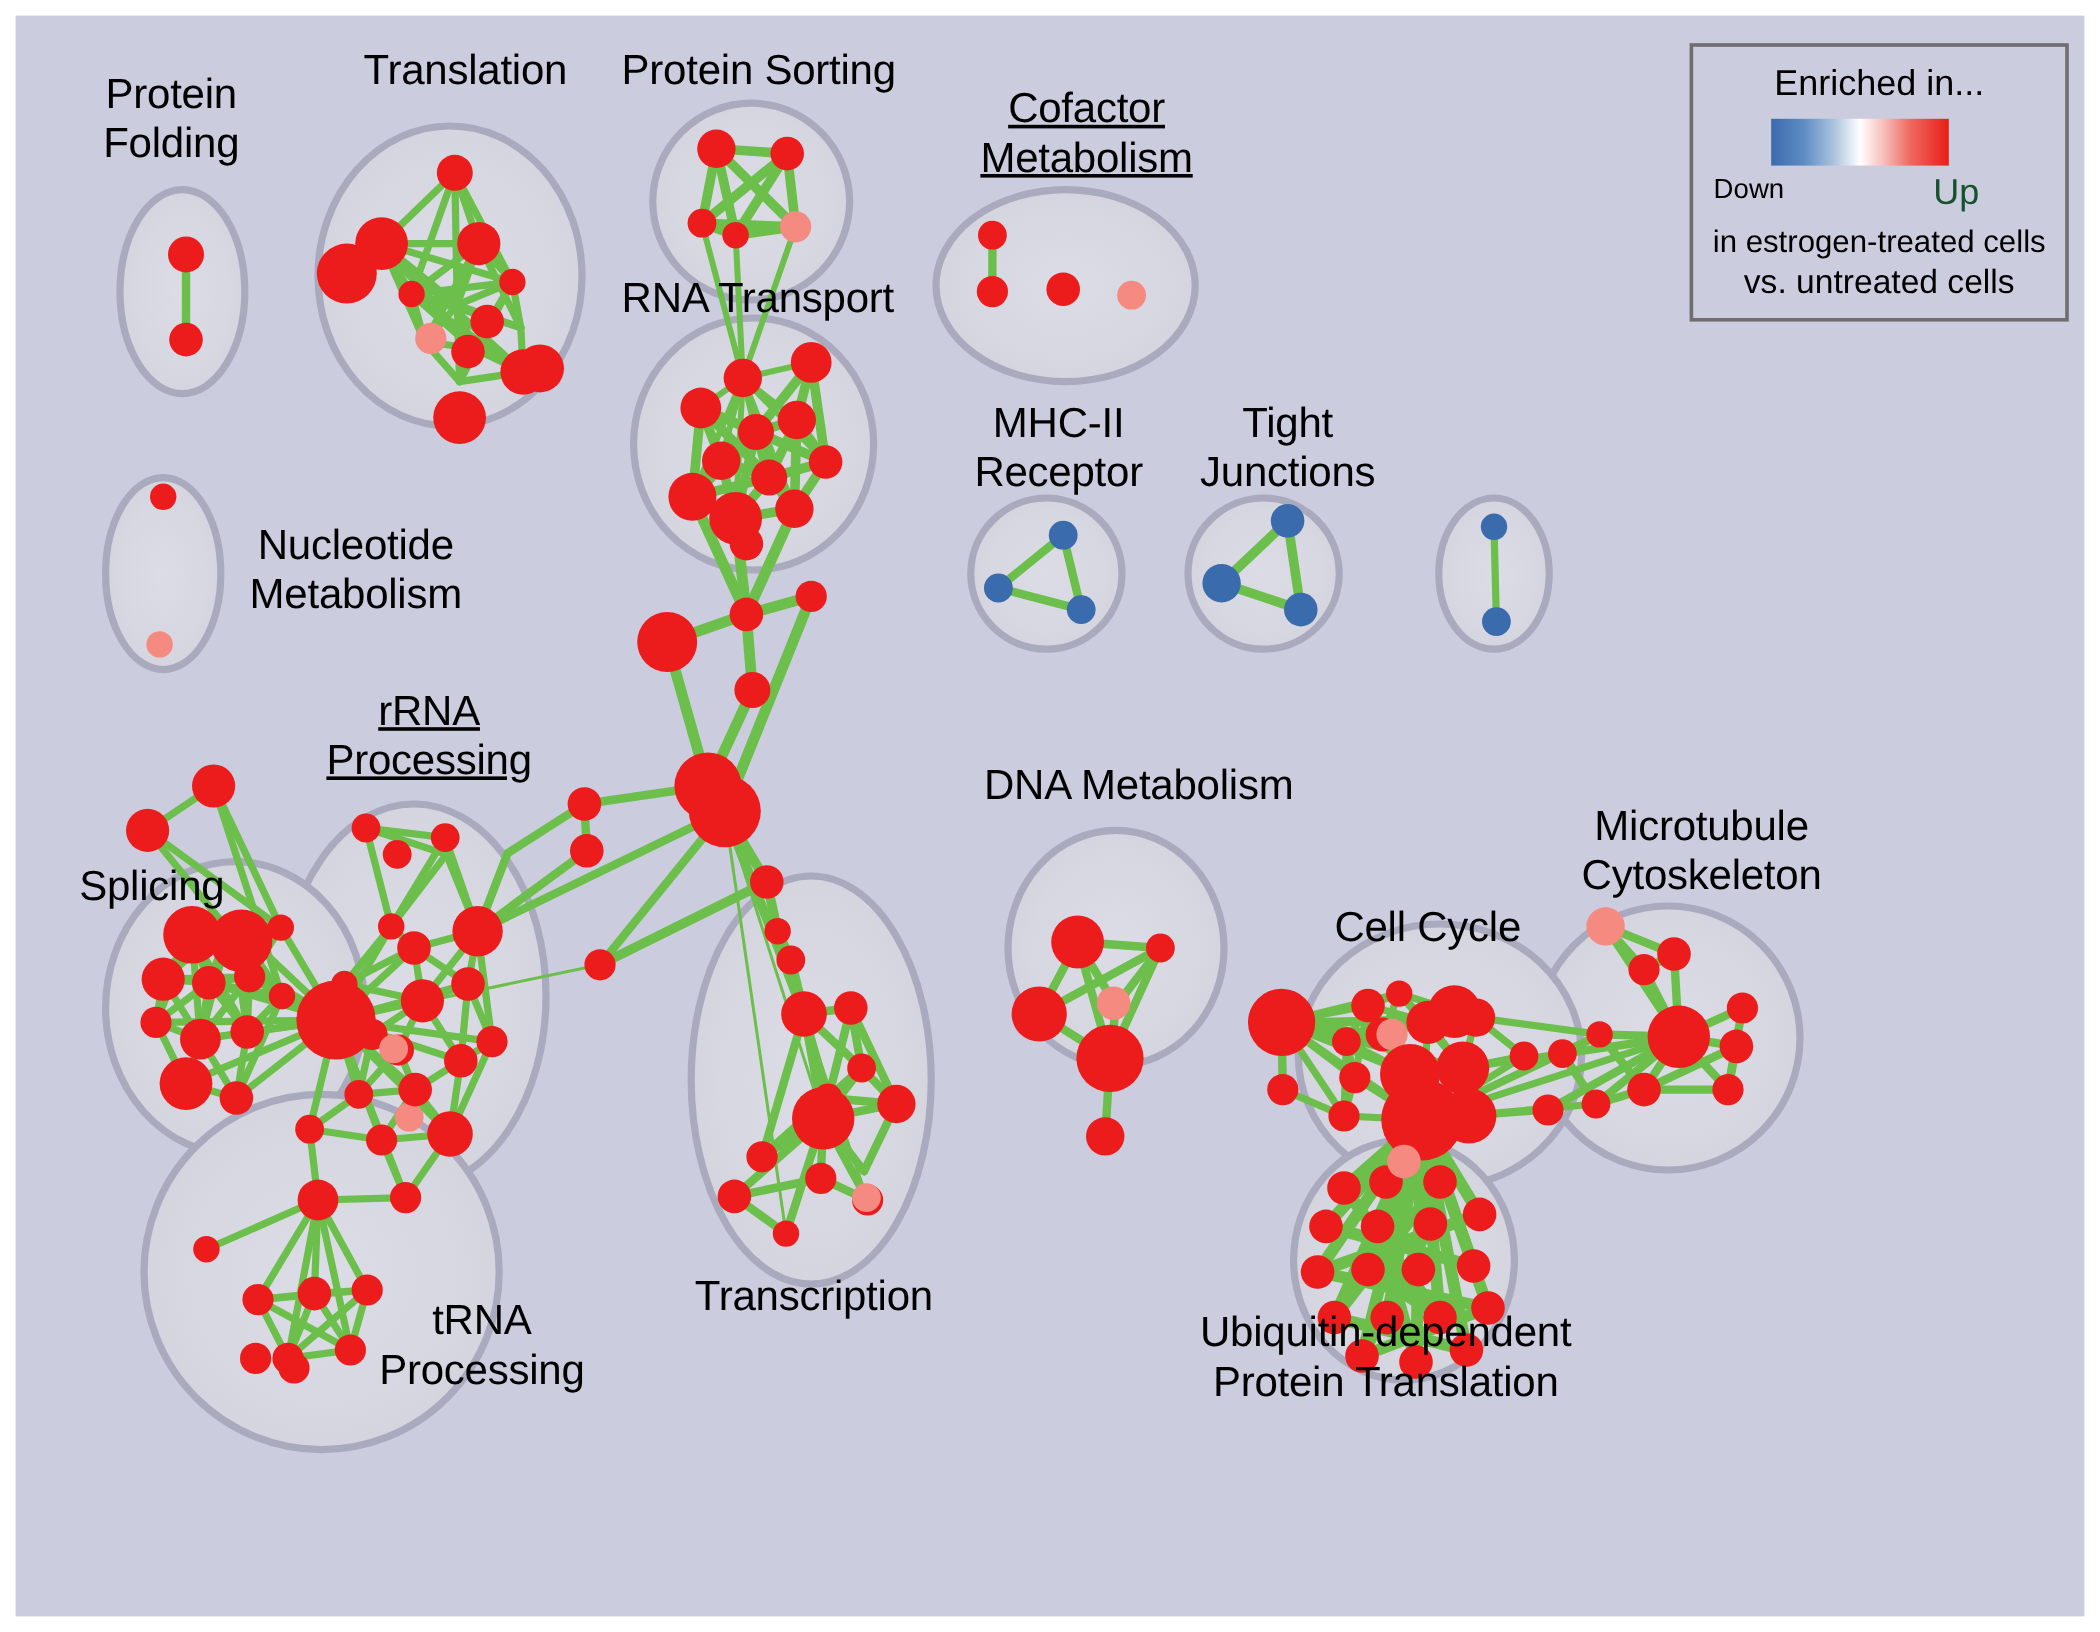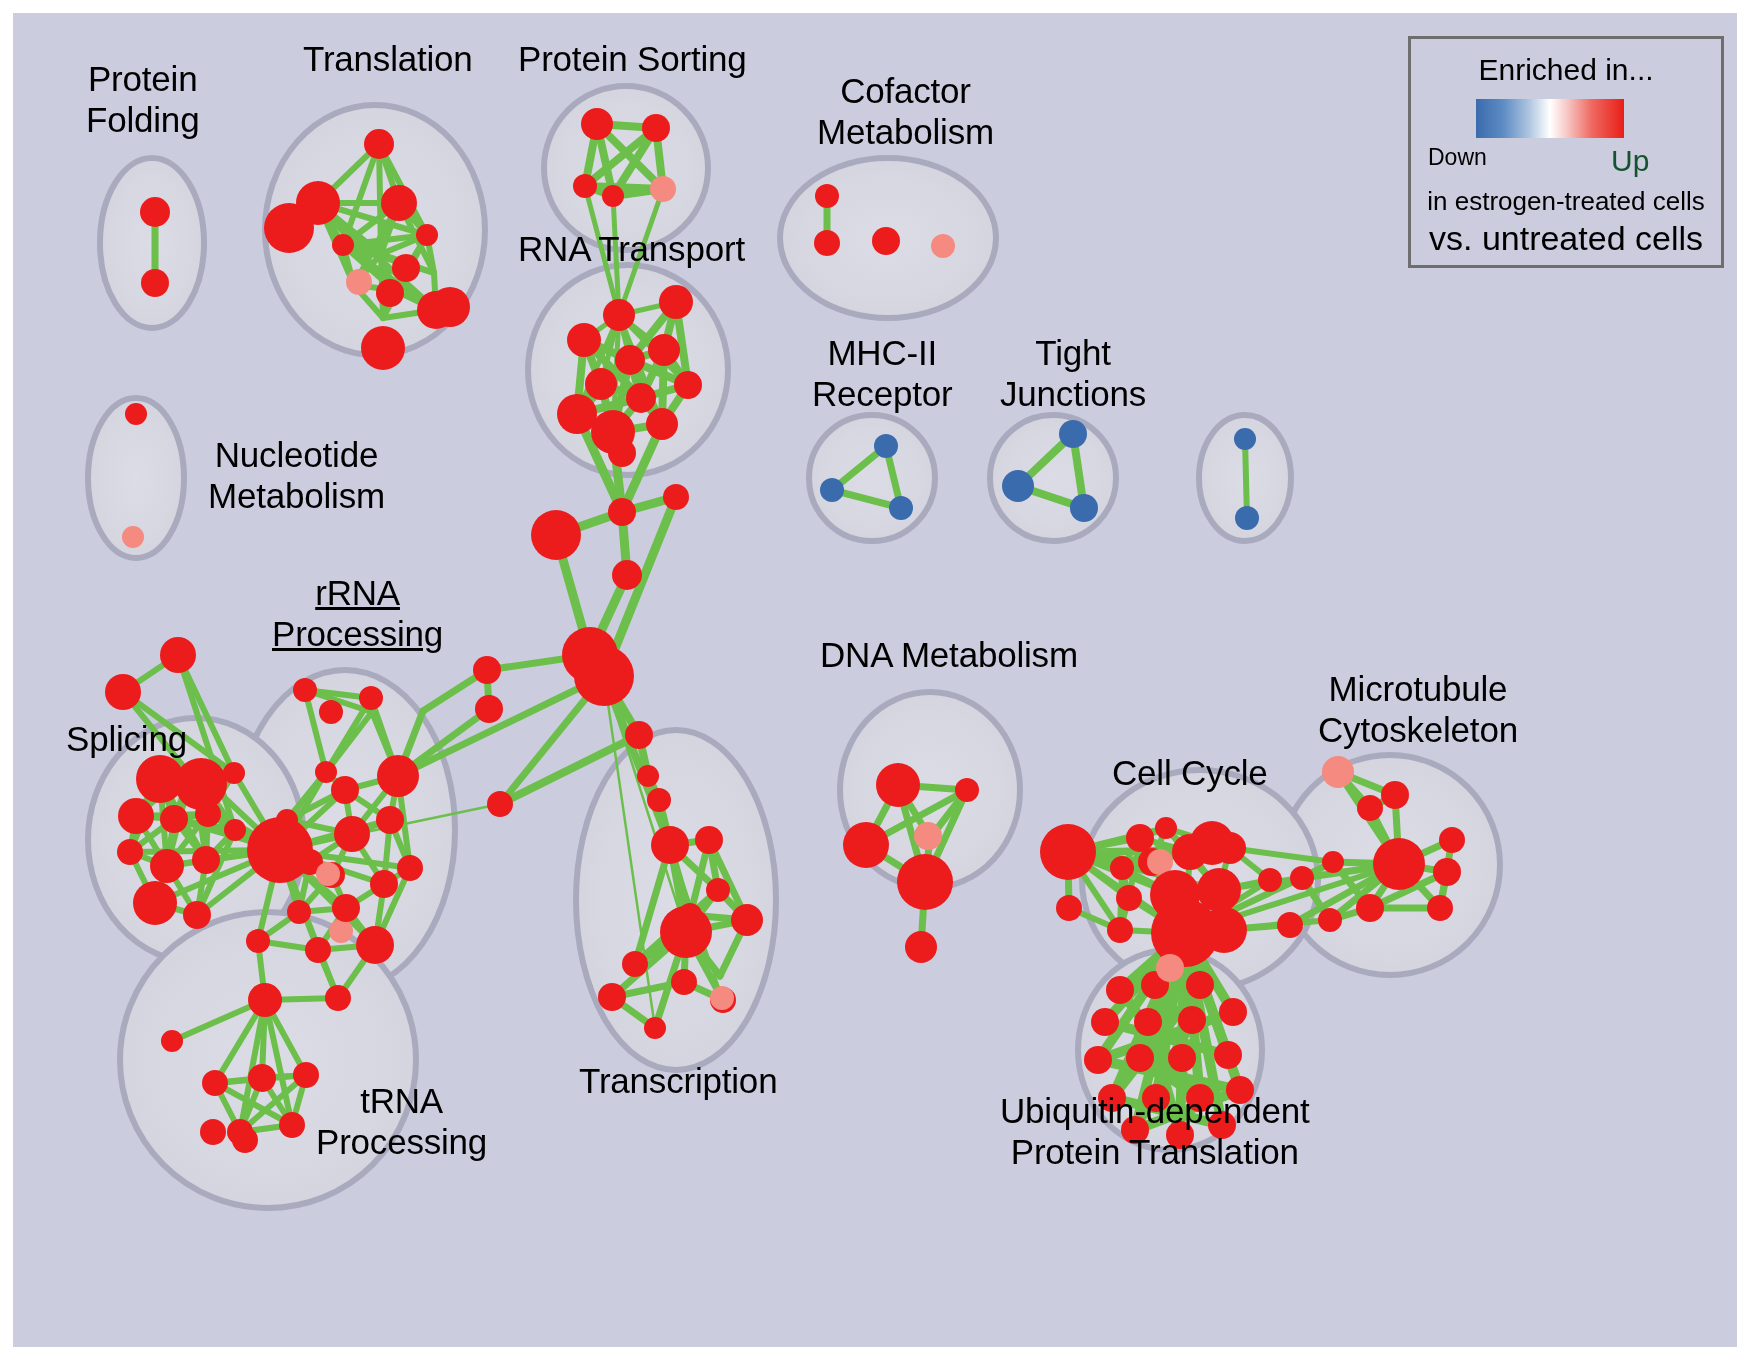--- a/index.html
+++ b/index.html
@@ -94,21 +94,21 @@
     text-align: center;
     font-size: 26px;
     color: #000;
   }
   #legend-sub2 {
     position: absolute;
     left: 0;
     top: 180px;
     width: 100%;
     text-align: center;
-    font-size: 34px;
+    font-size: 28px;
     color: #000;
   }
 </style>
 </head>
 <body>
 
 <div id="figure-root">
 
   <div id="canvas-bg"></div>
 
@@ -777,21 +777,21 @@
       <circle cx="1180" cy="1135" r="14" fill="#ed1c1c"></circle>
       <circle cx="1222" cy="1125" r="14" fill="#ed1c1c"></circle>
       <circle cx="1170" cy="968" r="14" fill="#f58a80"></circle>
     </g>
   </svg>
 
   <div class="cluster-label" style="left:86px;  top:58px;">Protein
 Folding</div>
   <div class="cluster-label" style="left:303px; top:38px;">Translation</div>
   <div class="cluster-label" style="left:518px; top:38px;">Protein Sorting</div>
-  <div class="cluster-label" style="left:817px; top:70px;">Cofactor
+  <div class="cluster-label" style="left:817px; top:70px;text-decoration:underline;">Cofactor
 Metabolism</div>
   <div class="cluster-label" style="left:518px; top:228px;">RNA Transport</div>
   <div class="cluster-label" style="left:812px; top:332px;">MHC-II
 Receptor</div>
   <div class="cluster-label" style="left:1000px;top:332px;">Tight
 Junctions</div>
   <div class="cluster-label" style="left:208px; top:434px;">Nucleotide
 Metabolism</div>
   <div class="cluster-label" style="left:272px; top:572px;text-decoration:underline;">rRNA
 Processing</div>

